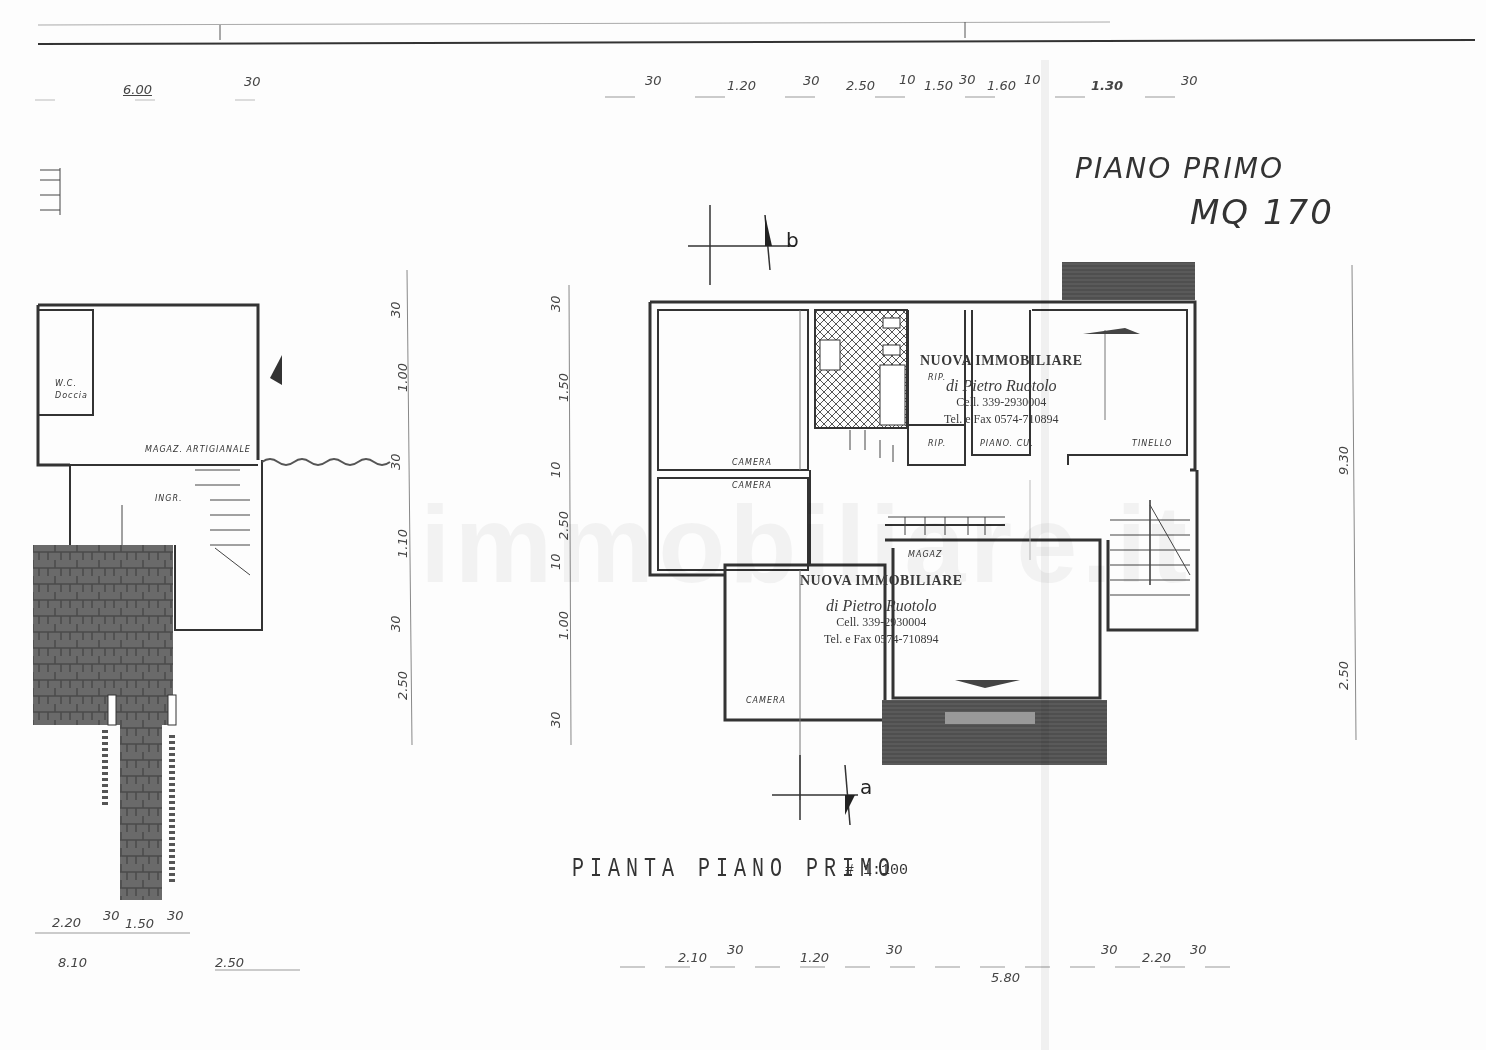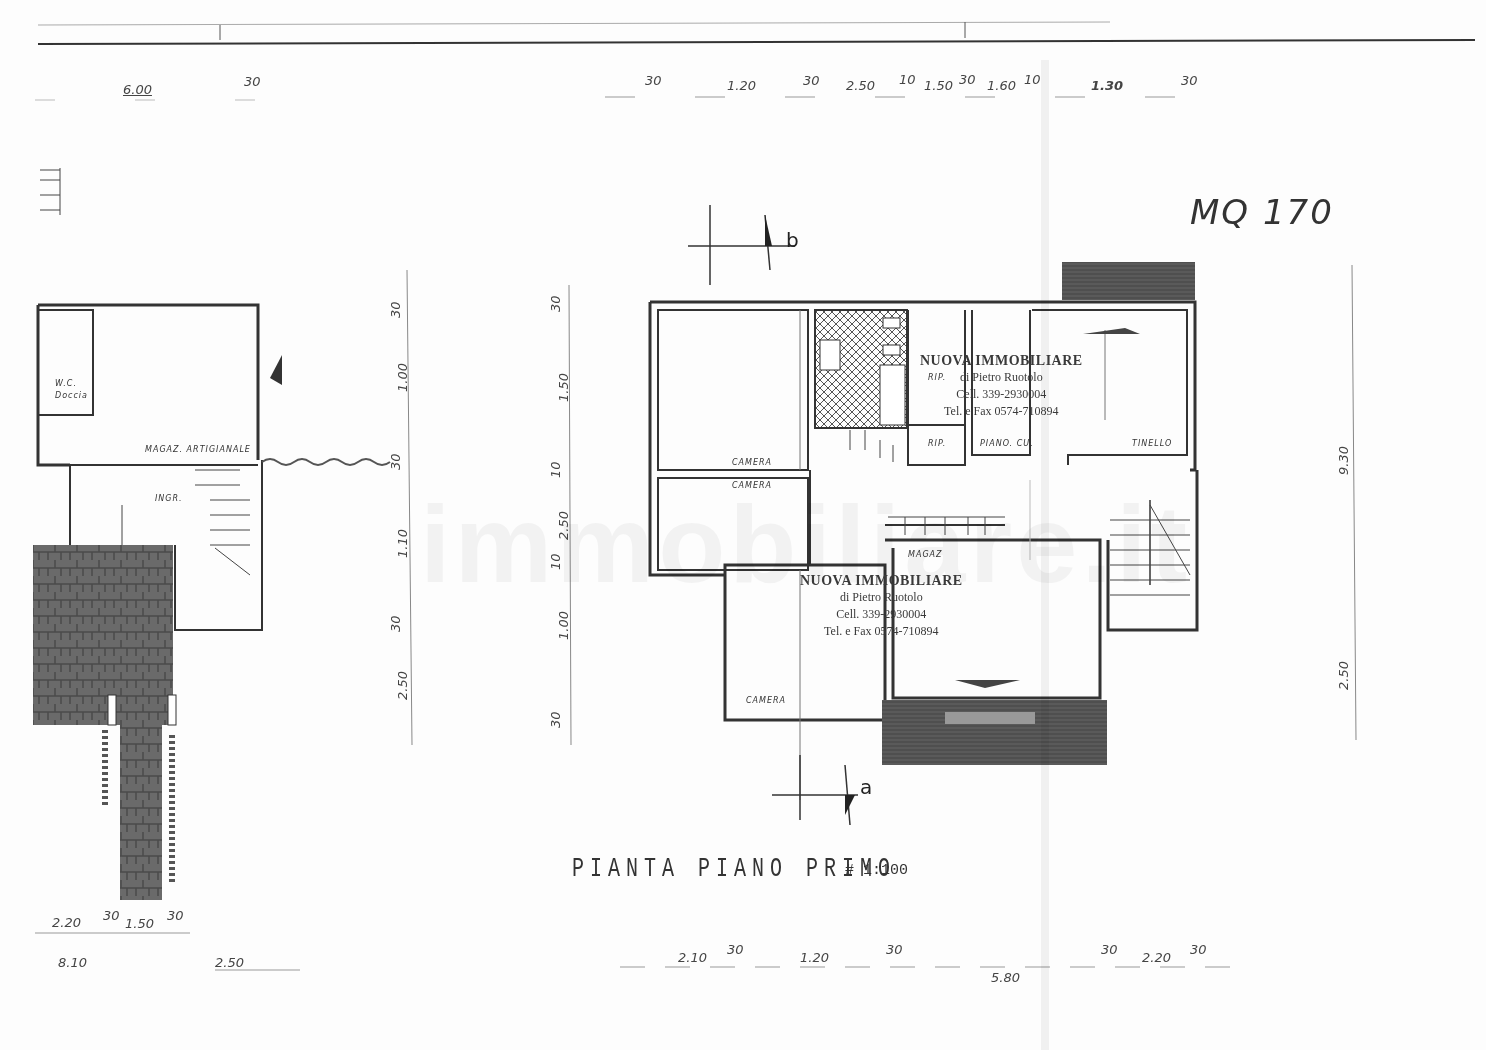--- a/index.html
+++ b/index.html
@@ -4,21 +4,21 @@
 <style>
   html,body{margin:0;padding:0;background:#fff;}
   #canvas{position:relative;width:1486px;height:1050px;background:#fdfdfd;overflow:hidden;font-family:"Liberation Sans",sans-serif;color:#333;}
   svg{position:absolute;left:0;top:0;}
   .dim{position:absolute;font-family:"DejaVu Sans",sans-serif;font-size:13px;color:#444;font-style:italic;white-space:nowrap;}
   .dimv{position:absolute;font-family:"DejaVu Sans",sans-serif;font-size:13px;color:#444;font-style:italic;white-space:nowrap;transform:rotate(-90deg);transform-origin:left top;}
   .room{position:absolute;font-family:"DejaVu Sans",sans-serif;font-size:8px;font-style:italic;color:#333;letter-spacing:1px;white-space:nowrap;}
   .hand{position:absolute;font-family:"DejaVu Sans",sans-serif;font-style:italic;color:#333;white-space:nowrap;font-weight:normal;letter-spacing:2px;}
   .stamp{position:absolute;font-family:"Liberation Serif",serif;color:#3a3a3a;text-align:center;line-height:17px;white-space:nowrap;}
   .stamp .s1{font-size:14px;font-weight:bold;letter-spacing:0.5px;}
-  .stamp .s2{font-size:12px;}
+  .stamp .s2{font-size:16px;font-style:italic;margin-top:8px;}
   .stamp .s3{font-size:12px;}
   .watermark{position:absolute;font-family:"Liberation Sans",sans-serif;font-size:110px;font-weight:bold;color:rgba(0,0,0,0.045);letter-spacing:4px;white-space:nowrap;}
   .title{position:absolute;font-family:"Liberation Mono",monospace;font-size:20px;color:#333;letter-spacing:6px;transform:scaleY(1.4);transform-origin:left top;white-space:nowrap;}
   .scale{position:absolute;font-family:"Liberation Mono",monospace;font-size:15px;color:#333;white-space:nowrap;}
   .mark{position:absolute;font-family:"DejaVu Sans",sans-serif;font-size:20px;color:#222;}
 </style>
 </head>
 <body>
 
 <div id="canvas">
@@ -167,20 +167,21 @@
 
     <line x1="620" y1="967" x2="1235" y2="967" stroke="#999" stroke-width="1" stroke-dasharray="25,20"></line>
     <line x1="35" y1="933" x2="190" y2="933" stroke="#999" stroke-width="1"></line>
     <line x1="215" y1="970" x2="300" y2="970" stroke="#999" stroke-width="1"></line>
 
     <line x1="1045" y1="60" x2="1045" y2="1050" stroke="rgba(0,0,0,0.05)" stroke-width="8"></line>
   </svg>
 
   <div class="watermark" style="left:420px;top:480px;">immobiliare.it</div>
 
+  <div class="hand" style="left:1075px;top:152px;font-size:28px;">PIANO PRIMO</div>
   <div class="hand" style="left:1190px;top:192px;font-size:34px;text-align:center;">MQ 170</div>
 
   <div class="mark" style="left:786px;top:228px;">b</div>
   <div class="mark" style="left:860px;top:775px;">a</div>
 
   <div class="room" style="left:732px;top:458px;">CAMERA</div>
   <div class="room" style="left:732px;top:481px;">CAMERA</div>
   <div class="room" style="left:928px;top:373px;">RIP.</div>
   <div class="room" style="left:928px;top:439px;">RIP.</div>
   <div class="room" style="left:980px;top:439px;">PIANO. CU.</div>

